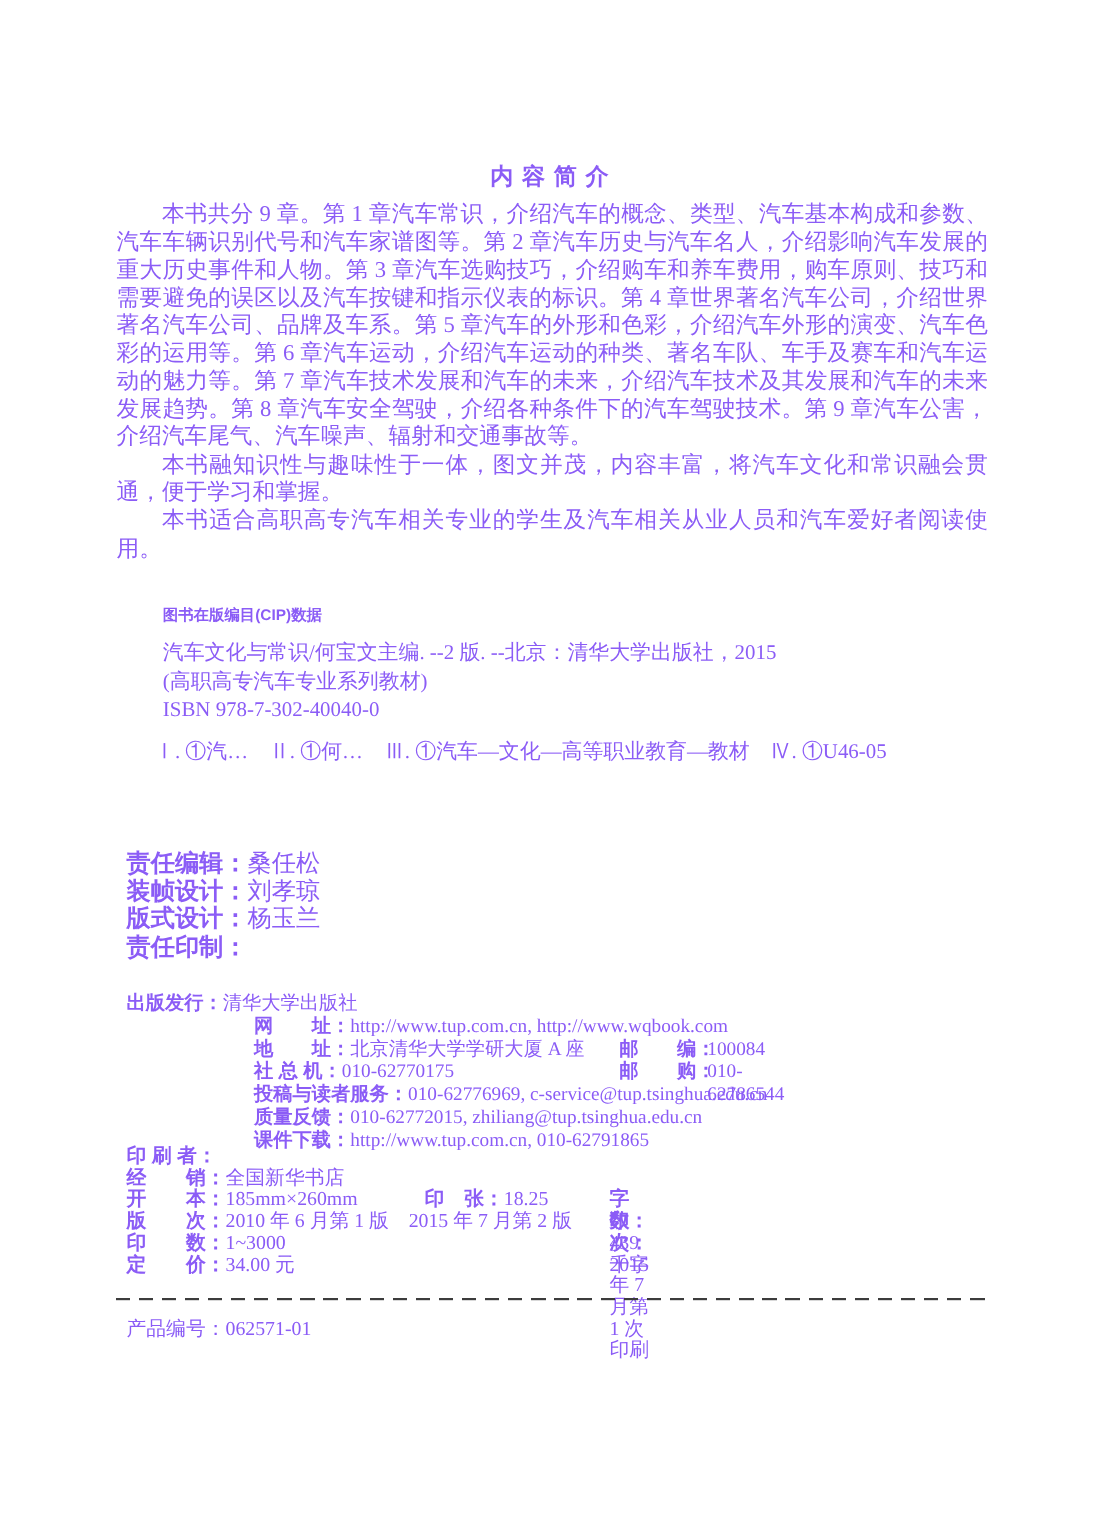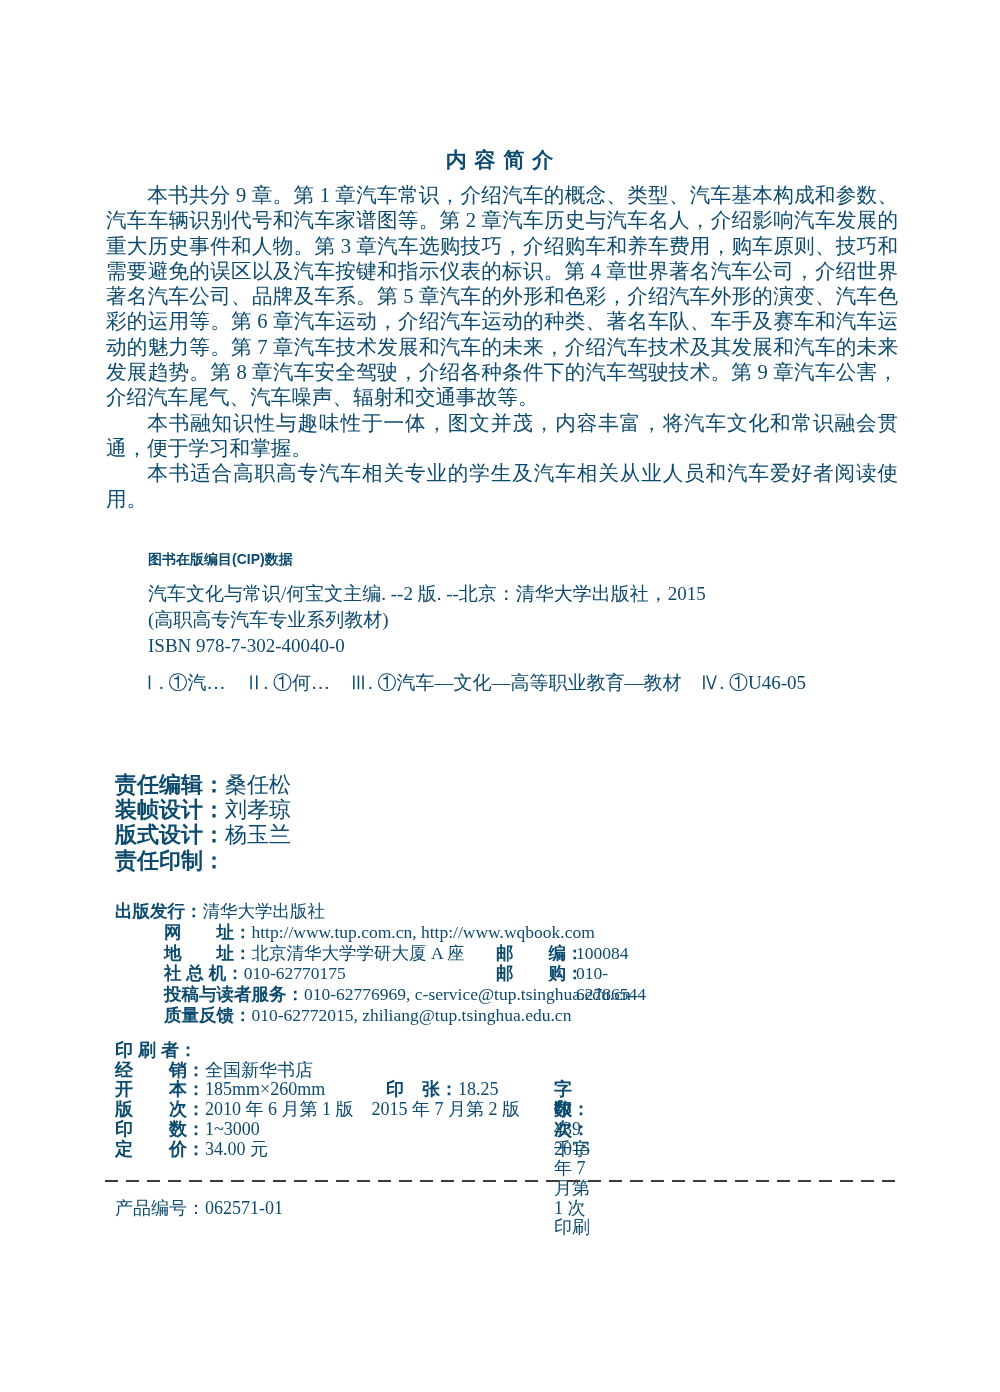--- a/index.html
+++ b/index.html
@@ -1,16 +1,16 @@
 <!DOCTYPE html>
 <html lang="zh"><head>
 <meta charset="utf-8">
 <style>
   html,body{margin:0;padding:0;background:#ffffff;}
-  .page{position:relative;width:1000px;height:1372px;background:#ffffff;color:#0c4a6e;overflow:hidden;}
+  .page{position:relative;width:1000px;height:1372px;background:#ffffff;color:#8b5cf6;overflow:hidden;}
   [data-bind]{white-space:pre-wrap;}
 
   .doc-title{position:absolute;top:146px;left:0;width:100%;text-align:center;
     font-family:"Liberation Sans",sans-serif;font-weight:700;font-size:21px;letter-spacing:1px;}
 
   .intro{position:absolute;top:183px;left:106px;width:792px;
     font-family:"Liberation Serif",serif;font-size:20.6px;line-height:25.3px;text-align:justify;}
   .intro p{margin:0;text-indent:2em;}
 
   .notices{position:absolute;top:455px;left:115px;
@@ -24,21 +24,21 @@
     font-family:"Liberation Serif",serif;font-size:19px;}
   .cip-record{position:absolute;top:709px;left:148px;
     font-family:"Liberation Serif",serif;font-size:19px;}
 
   .blabel{font-family:"Liberation Sans",sans-serif;font-weight:700;}
   .pvalue{font-family:"Liberation Serif",serif;}
 
   .credits{position:absolute;top:772px;left:115px;font-size:22px;line-height:25.2px;}
 
   .publisher{position:absolute;top:901px;left:115px;font-size:17.5px;line-height:20.8px;}
-  .psub{margin-left:49px;}
+  .psub{margin-left:116px;}
   .psrow{position:relative;}
   .p2label{position:absolute;left:332px;top:0;}
   .p2value{position:absolute;left:412px;top:0;}
 
   .production{position:absolute;top:1041px;left:115px;font-size:18px;line-height:19.7px;}
   .prow{position:relative;}
   .colmid{position:absolute;left:271px;top:0;}
   .colright{position:absolute;left:439px;top:0;}
 
   .rule-dashed{position:absolute;top:1180px;left:105px;width:792px;height:2px;
@@ -78,20 +78,21 @@
   </div>
 
   <div class="publisher">
     <div><span class="blabel" data-bind="publisher.label">出版发行：</span><span class="pvalue" data-bind="publisher.name">清华大学出版社</span></div>
     <div class="psub">
       <div class="psrow"><span class="blabel" data-bind="publisher.rows.0.label">网　　址：</span><span class="pvalue" data-bind="publisher.rows.0.value">http://www.tup.com.cn, http://www.wqbook.com</span></div>
       <div class="psrow"><span class="blabel" data-bind="publisher.rows.1.label">地　　址：</span><span class="pvalue" data-bind="publisher.rows.1.value">北京清华大学学研大厦 A 座</span><span class="blabel p2label" data-bind="publisher.rows.1.label2">邮　　编：</span><span class="pvalue p2value" data-bind="publisher.rows.1.value2">100084</span></div>
       <div class="psrow"><span class="blabel" data-bind="publisher.rows.2.label">社 总 机：</span><span class="pvalue" data-bind="publisher.rows.2.value">010-62770175</span><span class="blabel p2label" data-bind="publisher.rows.2.label2">邮　　购：</span><span class="pvalue p2value" data-bind="publisher.rows.2.value2">010-62786544</span></div>
       <div class="psrow"><span class="blabel" data-bind="publisher.rows.3.label">投稿与读者服务：</span><span class="pvalue" data-bind="publisher.rows.3.value">010-62776969, c-service@tup.tsinghua.edu.cn</span></div>
       <div class="psrow"><span class="blabel" data-bind="publisher.rows.4.label">质量反馈：</span><span class="pvalue" data-bind="publisher.rows.4.value">010-62772015, zhiliang@tup.tsinghua.edu.cn</span></div>
+      <div class="psrow"><span class="blabel" data-bind="publisher.rows.5.label">课件下载：</span><span class="pvalue" data-bind="publisher.rows.5.value">http://www.tup.com.cn, 010-62791865</span></div>
     </div>
   </div>
 
   <div class="production">
     <div class="prow"><span class="blabel" data-bind="production.rows.0.label">印 刷 者：</span><span class="pvalue" data-bind="production.rows.0.value"></span></div>
     <div class="prow"><span class="blabel" data-bind="production.rows.2.label">经　　销：</span><span class="pvalue" data-bind="production.rows.2.value">全国新华书店</span></div>
     <div class="prow"><span class="blabel" data-bind="production.rows.3.label">开　　本：</span><span class="pvalue" data-bind="production.rows.3.value">185mm×260mm</span><span class="colmid"><span class="blabel" data-bind="production.rows.3.mid_label">印　张：</span><span class="pvalue" data-bind="production.rows.3.mid_value">18.25</span></span><span class="colright"><span class="blabel" data-bind="production.rows.3.right_label">字　数：</span><span class="pvalue" data-bind="production.rows.3.right_value">439 千字</span></span></div>
     <div class="prow"><span class="blabel" data-bind="production.rows.4.label">版　　次：</span><span class="pvalue" data-bind="production.rows.4.value">2010 年 6 月第 1 版　2015 年 7 月第 2 版</span><span class="colright"><span class="blabel" data-bind="production.rows.4.right_label">印　次：</span><span class="pvalue" data-bind="production.rows.4.right_value">2015 年 7 月第 1 次印刷</span></span></div>
     <div class="prow"><span class="blabel" data-bind="production.rows.5.label">印　　数：</span><span class="pvalue" data-bind="production.rows.5.value">1~3000</span></div>
     <div class="prow"><span class="blabel" data-bind="production.rows.6.label">定　　价：</span><span class="pvalue" data-bind="production.rows.6.value">34.00 元</span></div>

